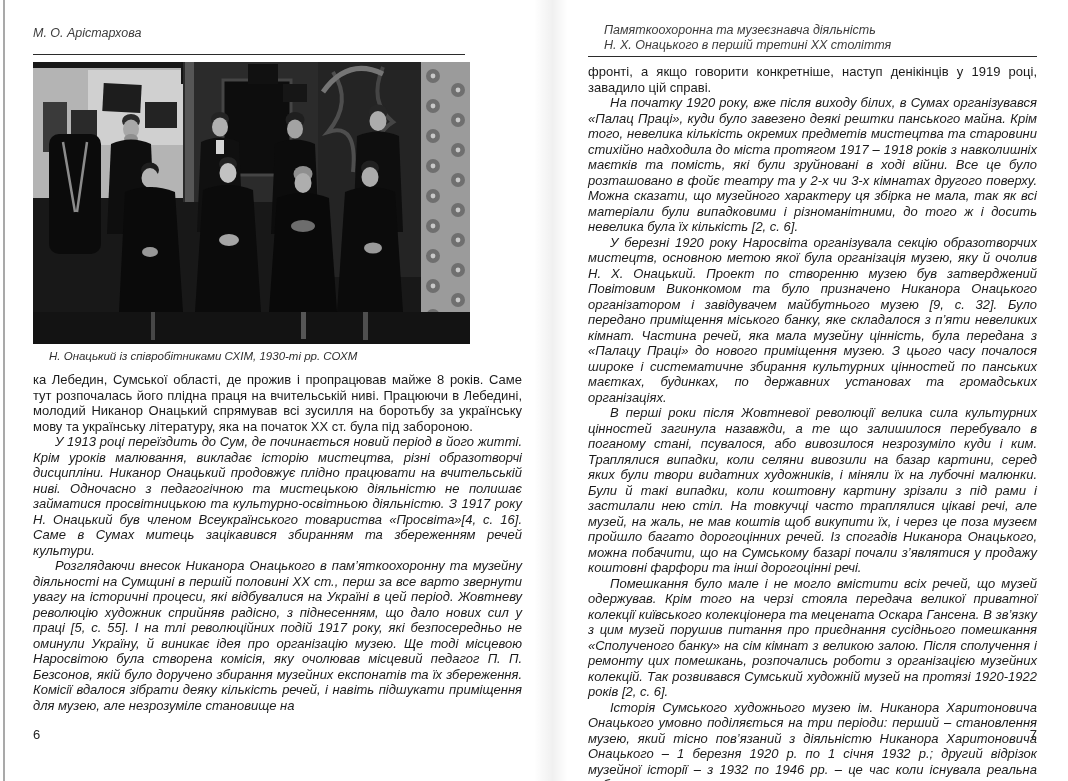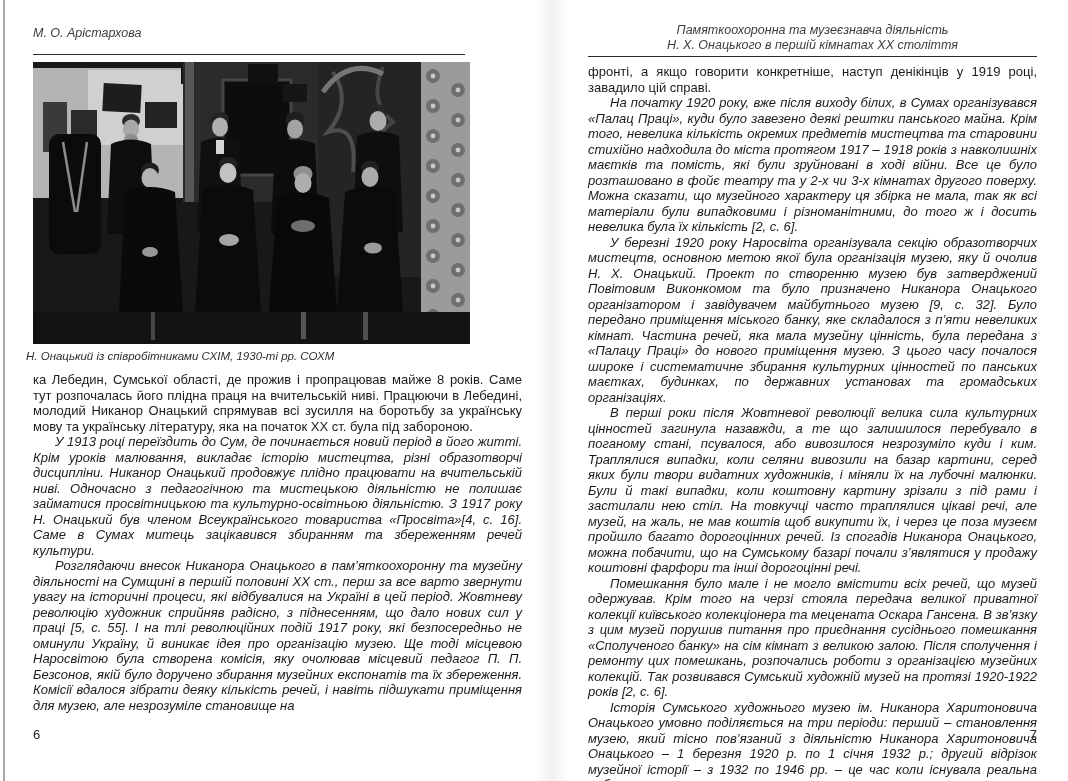--- a/index.html
+++ b/index.html
@@ -6,27 +6,27 @@
   body{
     width:1068px;height:781px;position:relative;overflow:hidden;
     background:#ffffff;color:#1c1c1c;
     font-family:"Liberation Sans", sans-serif;
   }
   .scan-edge{position:absolute;left:3px;top:0;width:2px;height:100%;background:#a9a9a9;}
   .gutter-shade{position:absolute;left:534px;top:0;width:34px;height:100%;
     background:linear-gradient(90deg, rgba(0,0,0,0) 0%, rgba(0,0,0,0.06) 55%, rgba(0,0,0,0) 100%);}
   .running-header{position:absolute;font-style:italic;font-size:12.5px;color:#3d3d3d;}
   .header-left{left:33px;top:26px;}
-  .header-right{left:588px;top:23px;width:449px;text-align:center;line-height:14.5px;}
+  .header-right{left:604px;top:23px;width:449px;text-align:left;line-height:14.5px;}
   .rule{position:absolute;border-top:1.7px solid #2b2b2b;height:0;}
   .rule-left{left:33px;top:54px;width:432px;}
   .rule-right{left:588px;top:56px;width:449px;}
   .photo-frame{position:absolute;left:33px;top:62px;width:437px;height:282px;background:#181818;}
   .photo-frame svg{display:block;}
-  .photo-caption{position:absolute;left:26px;top:350px;font-style:italic;font-size:11.5px;color:#2e2e2e;}
+  .photo-caption{position:absolute;left:49px;top:350px;font-style:italic;font-size:11.5px;color:#2e2e2e;}
   .body-col{position:absolute;}
   .body-left{left:33px;top:372px;width:489px;}
   .body-right{left:588px;top:64px;width:449px;}
   .body-col p{margin:0;font-size:13px;line-height:15.5px;text-align:justify;color:#1b1b1b;}
   .body-col p.indent{text-indent:22px;font-style:italic;}
   .pagenum{position:absolute;font-size:13px;color:#222;}
   .pagenum-left{left:33px;top:727px;}
   .pagenum-right{left:588px;width:449px;text-align:right;top:727px;}
 </style>
 </head>
@@ -166,21 +166,21 @@
 
     <p class="indent">У 1913 році переїздить до Сум, де починається новий період в його житті. Крім уроків малювання, викладає історію мистецтва, різні образотворчі дисципліни. Никанор Онацький продовжує плідно працювати на вчительській ниві. Одночасно з педагогічною та мистецькою діяльністю не полишає займатися просвітницькою та культурно-освітньою діяльністю. З 1917 року Н. Онацький був членом Всеукраїнського товариства «Просвіта»[4, с. 16]. Саме в Сумах митець зацікавився збиранням та збереженням речей культури.</p>
 
     <p class="indent">Розглядаючи внесок Никанора Онацького в пам’яткоохоронну та музейну діяльності на Сумщині в першій половині ХХ ст., перш за все варто звернути увагу на історичні процеси, які відбувалися на Україні в цей період. Жовтневу революцію художник сприйняв радісно, з піднесенням, що дало нових сил у праці [5, с. 55]. І на тлі революційних подій 1917 року, які безпосередньо не оминули Україну, й виникає ідея про організацію музею. Ще тоді місцевою Наросвітою була створена комісія, яку очолював місцевий педагог П. П. Безсонов, якій було доручено збирання музейних експонатів та їх збереження. Комісії вдалося зібрати деяку кількість речей, і навіть підшукати приміщення для музею, але незрозуміле становище на</p>
   </div>
 
 <div class="pagenum pagenum-left">6</div>
 
 <div class="running-header header-right">
   <div>Памяткоохоронна та музеєзнавча діяльність</div>
-  <div>Н. Х. Онацького в першій кімнатах ХХ століття</div>
+  <div>Н. Х. Онацького в першій третині ХХ століття</div>
 </div>
 <div class="rule rule-right"></div>
 
 <div class="body-col body-right">
 
     <p>фронті, а якщо говорити конкретніше, наступ денікінців у 1919 році, завадило цій справі.</p>
 
     <p class="indent">На початку 1920 року, вже після виходу білих, в Сумах організувався «Палац Праці», куди було завезено деякі рештки панського майна. Крім того, невелика кількість окремих предметів мистецтва та старовини стихійно надходила до міста протягом 1917 – 1918 років з навколишніх маєтків та помість, які були зруйновані в ході війни. Все це було розташовано в фойє театру та у 2-х чи 3-х кімнатах другого поверху. Можна сказати, що музейного характеру ця збірка не мала, так як всі матеріали були випадковими і різноманітними, до того ж і досить невелика була їх кількість [2, с. 6].</p>
 
     <p class="indent">У березні 1920 року Наросвіта організувала секцію образотворчих мистецтв, основною метою якої була організація музею, яку й очолив Н. Х. Онацький. Проект по створенню музею був затверджений Повітовим Виконкомом та було призначено Никанора Онацького організатором і завідувачем майбутнього музею [9, с. 32]. Було передано приміщення міського банку, яке складалося з п’яти невеликих кімнат. Частина речей, яка мала музейну цінність, була передана з «Палацу Праці» до нового приміщення музею. З цього часу почалося широке і систематичне збирання культурних цінностей по панських маєтках, будинках, по державних установах та громадських організаціях.</p>

